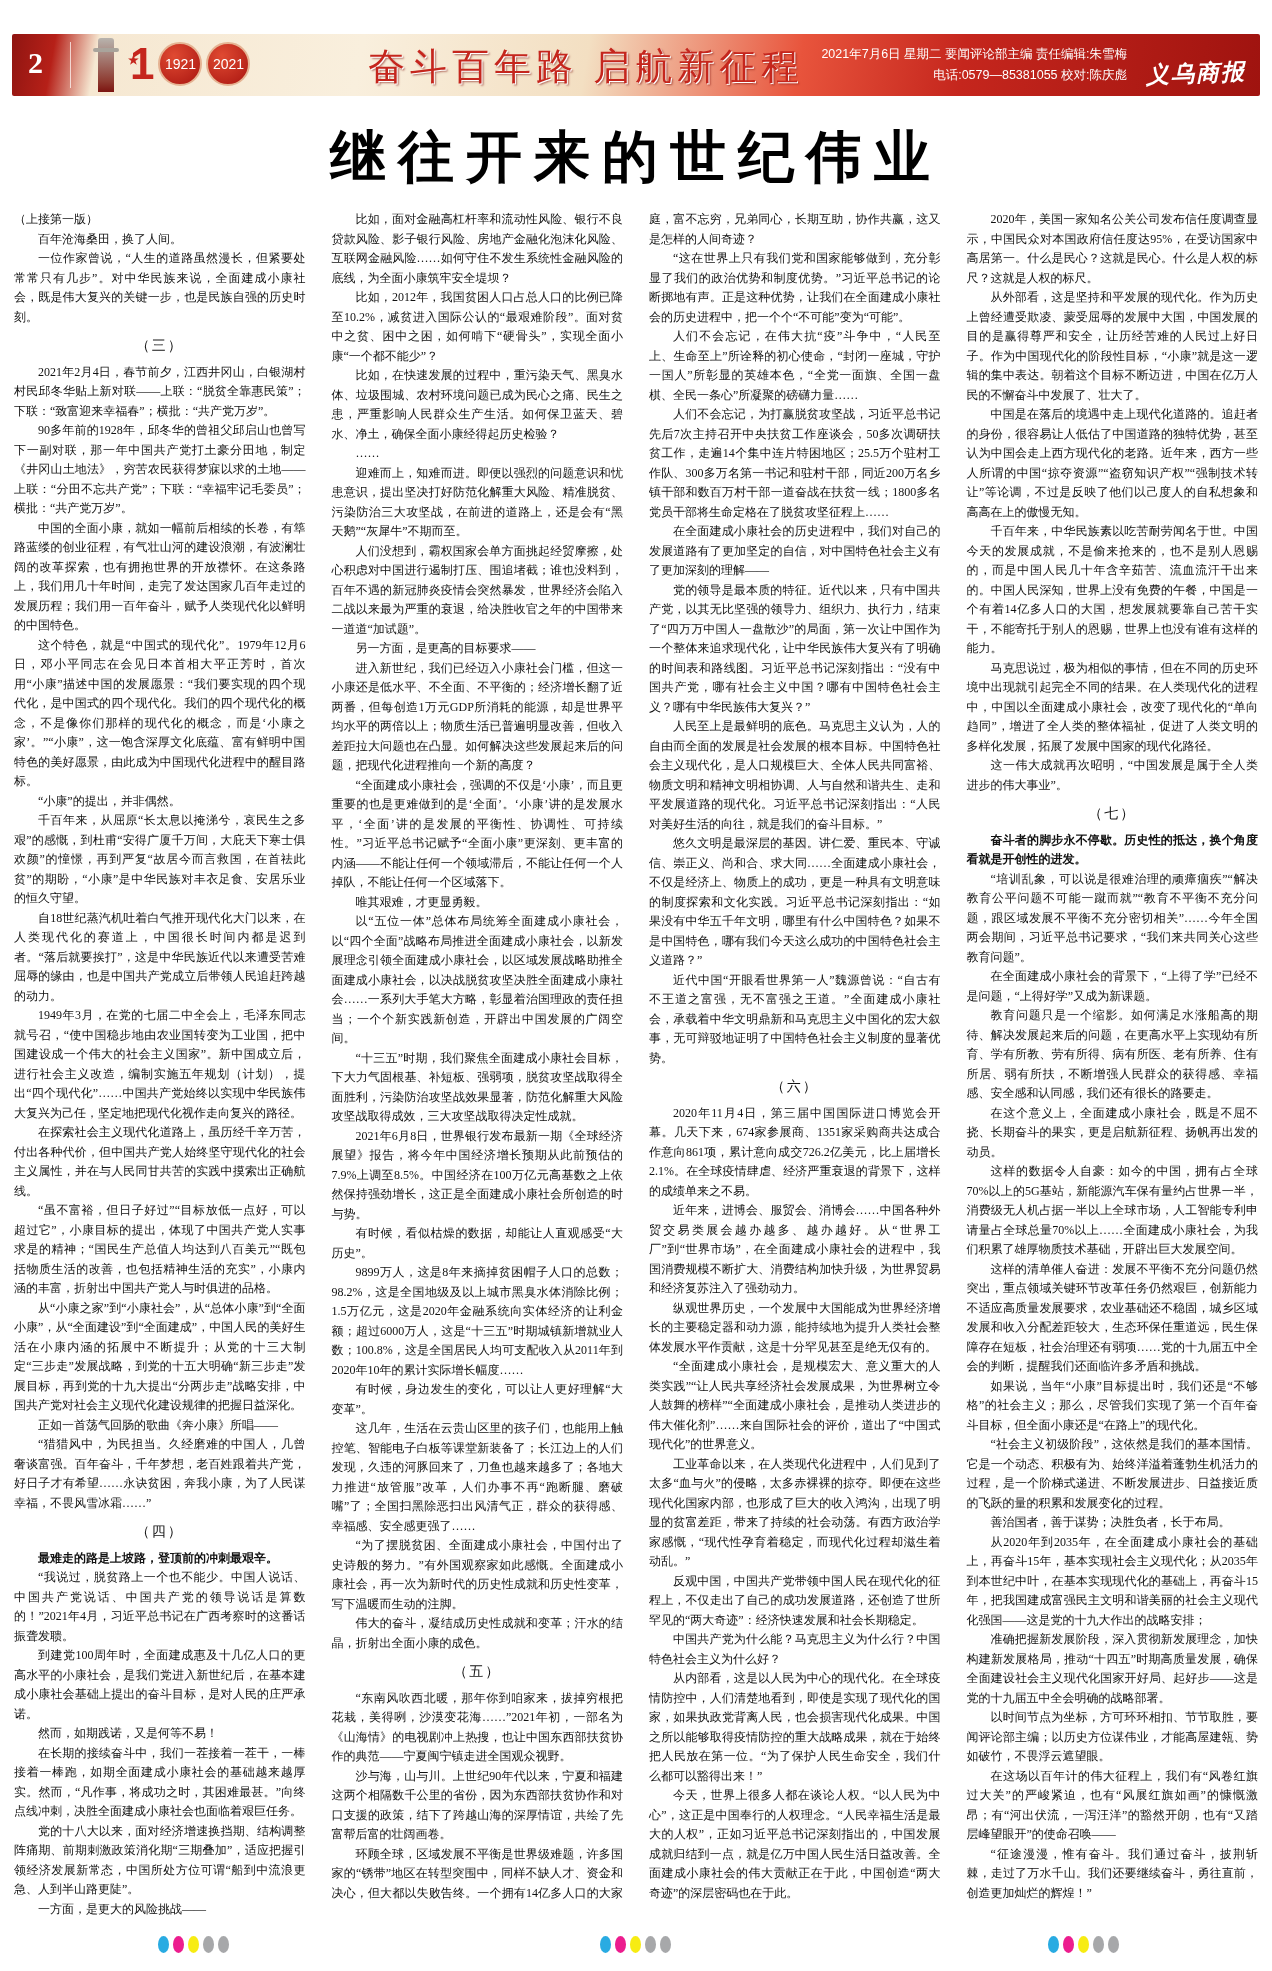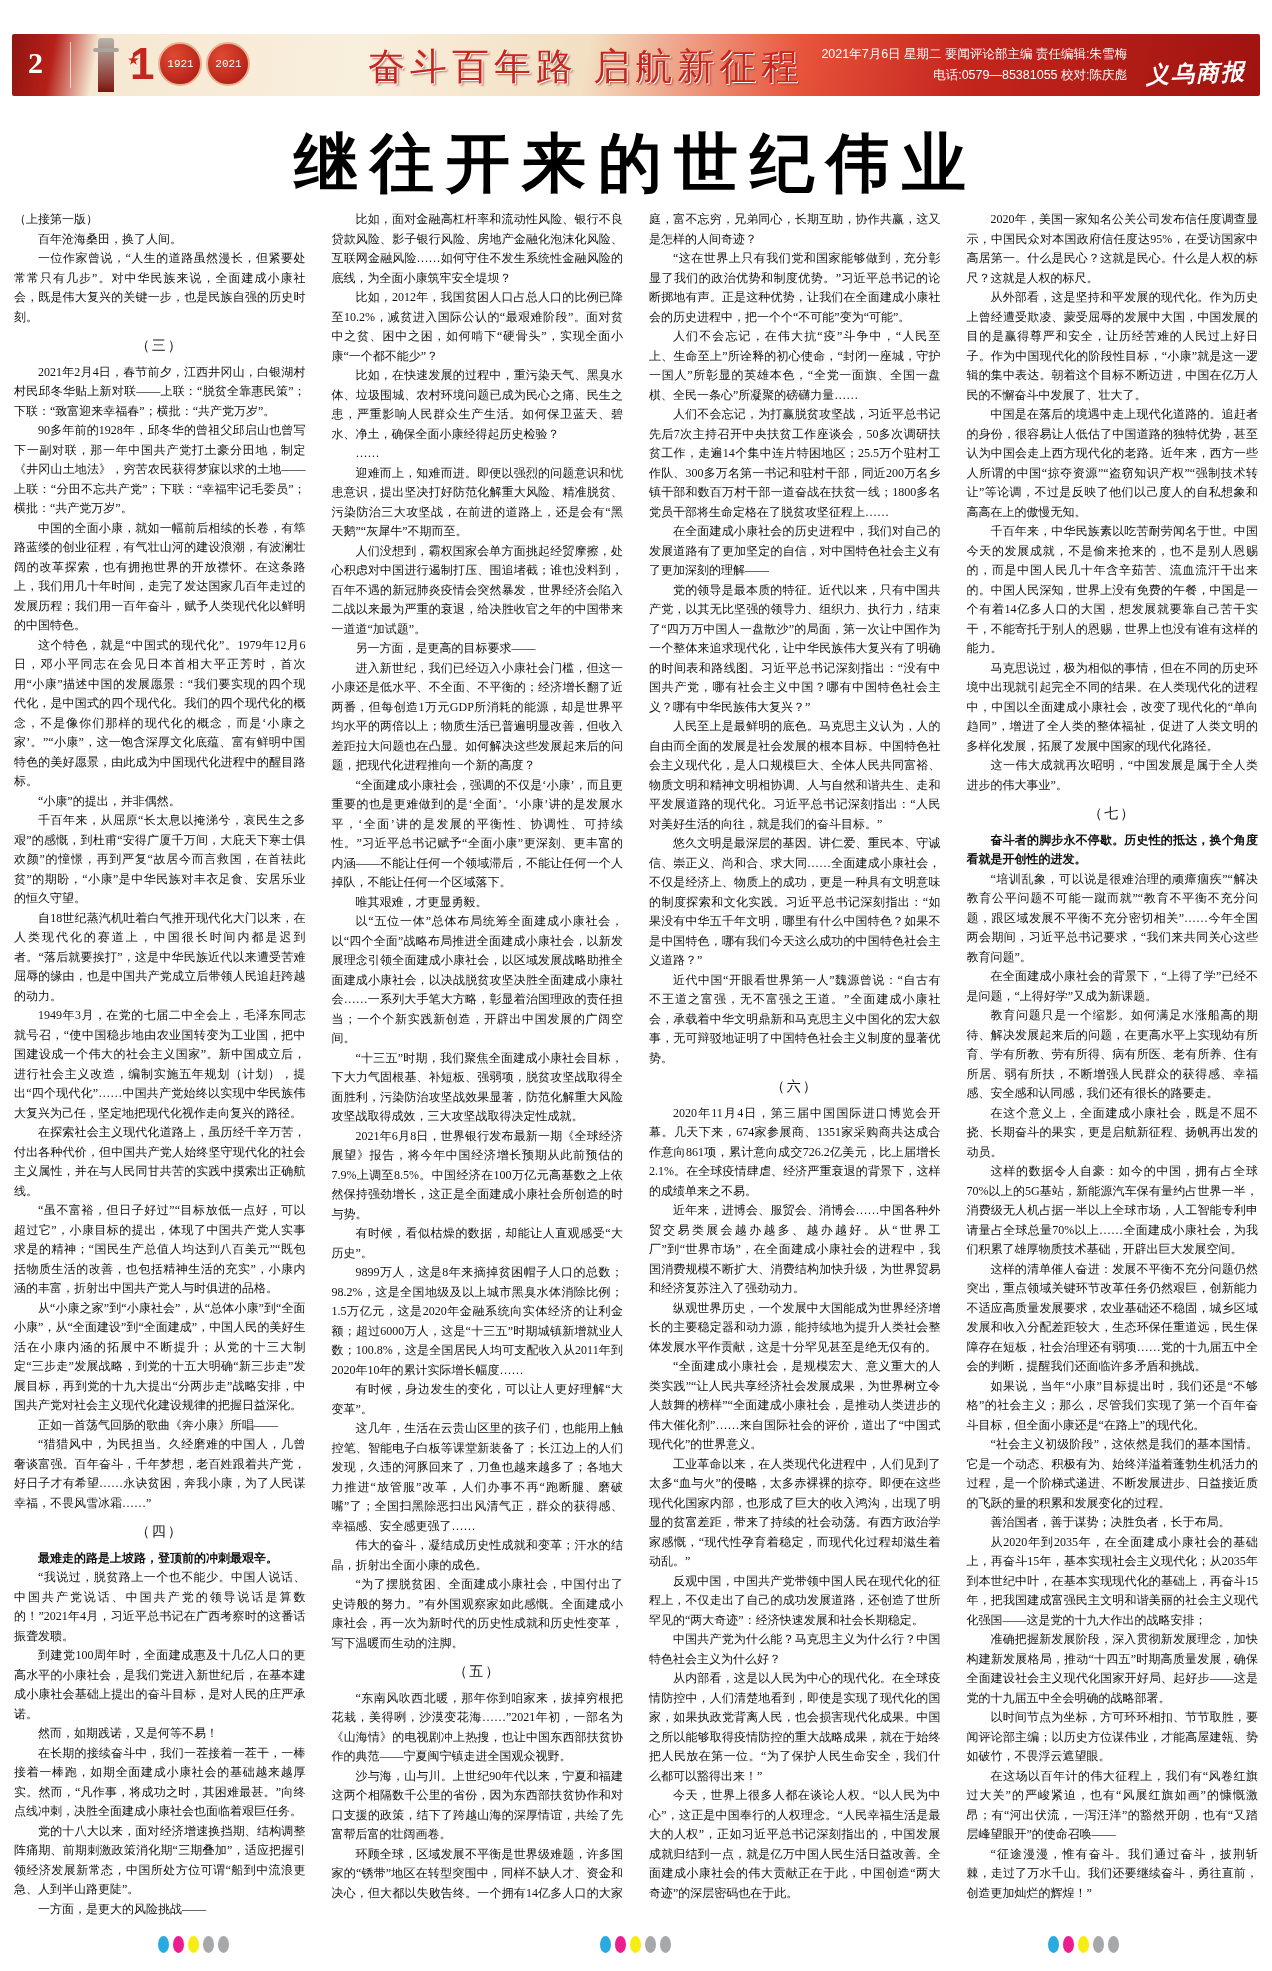--- a/index.html
+++ b/index.html
@@ -12,32 +12,32 @@
   #page-num{position:absolute;left:16px;top:12px;color:#fff;font-size:30px;font-weight:bold;}
   #banner .vline{position:absolute;left:58px;top:8px;width:1px;height:46px;background:rgba(255,255,255,.7);}
   #monument{position:absolute;left:86px;top:4px;width:16px;height:54px;
     background:linear-gradient(180deg,#b8b4ae,#8e3b31 80%,#7c1410);border-radius:3px 3px 0 0;}
   #monument:before{content:"";position:absolute;left:-5px;top:10px;width:26px;height:4px;background:#a9a49c;border-radius:2px;}
   #logo100{position:absolute;left:118px;top:6px;display:flex;align-items:center;}
   #logo100 .one{font-size:44px;line-height:48px;font-weight:900;color:#c5261d;font-family:"Liberation Sans",sans-serif;position:relative;}
   #logo100 .one .star{position:absolute;top:-4px;left:-2px;font-size:12px;color:#c5261d;}
   .year-circle{width:40px;height:40px;border-radius:50%;margin-left:4px;
     background:radial-gradient(circle at 35% 30%,#e04a32,#a91510);
-    color:#fff;font-size:11px;display:flex;align-items:center;justify-content:center;
-    border:2px solid #e5b393;font-family:Liberation Mono, monospace;}
+    color:#fff;font-size:14px;display:flex;align-items:center;justify-content:center;
+    border:2px solid #e5b393;font-family:Liberation Sans, sans-serif;}
   #banner-title{position:absolute;left:356px;top:8px;font-size:37px;font-weight:400;color:#c5261d;
     font-family:"Liberation Sans",sans-serif;letter-spacing:5px;white-space:nowrap;
     text-shadow:1px 1px 0 #fff,2px 2px 2px rgba(120,10,5,.55);}
   #edition{position:absolute;right:133px;top:10px;text-align:right;color:#fff;font-size:12.5px;line-height:21px;
     font-family:"Liberation Sans",sans-serif;white-space:nowrap;}
   #masthead{position:absolute;right:14px;top:24px;color:#fff;font-size:23px;font-weight:bold;font-style:italic;
     font-family:"Liberation Serif",serif;transform:rotate(-2deg);letter-spacing:2px;}
   
   #headline{position:absolute;left:0;top:120px;width:100%;text-align:center;
-    font-family:"Liberation Sans",sans-serif;font-weight:900;font-size:64px;letter-spacing:12px;color:#000;}
+    font-family:"Liberation Sans",sans-serif;font-weight:900;font-size:56px;letter-spacing:12px;color:#000;}
   
   #article{position:absolute;left:14px;top:210px;width:1244px;height:1722px;overflow:hidden;
     column-count:4;column-gap:26px;column-fill:auto;
     font-size:12px;line-height:19.5px;text-align:justify;}
   #article p{margin:0;text-indent:2em;}
   #article p.noindent{text-indent:0;}
   #article p.bold{font-weight:bold;}
   #article h3{margin:9px 0 7px 0;text-align:center;font-size:14px;font-weight:normal;letter-spacing:2px;text-indent:0;}
   
   #marks{position:absolute;left:0;top:1936px;width:100%;height:20px;}
@@ -104,22 +104,22 @@
       <p class="para">进入新世纪，我们已经迈入小康社会门槛，但这一小康还是低水平、不全面、不平衡的；经济增长翻了近两番，但每创造1万元GDP所消耗的能源，却是世界平均水平的两倍以上；物质生活已普遍明显改善，但收入差距拉大问题也在凸显。如何解决这些发展起来后的问题，把现代化进程推向一个新的高度？</p>
       <p class="para">“全面建成小康社会，强调的不仅是‘小康’，而且更重要的也是更难做到的是‘全面’。‘小康’讲的是发展水平，‘全面’讲的是发展的平衡性、协调性、可持续性。”习近平总书记赋予“全面小康”更深刻、更丰富的内涵——不能让任何一个领域滞后，不能让任何一个人掉队，不能让任何一个区域落下。</p>
       <p class="para">唯其艰难，才更显勇毅。</p>
       <p class="para">以“五位一体”总体布局统筹全面建成小康社会，以“四个全面”战略布局推进全面建成小康社会，以新发展理念引领全面建成小康社会，以区域发展战略助推全面建成小康社会，以决战脱贫攻坚决胜全面建成小康社会……一系列大手笔大方略，彰显着治国理政的责任担当；一个个新实践新创造，开辟出中国发展的广阔空间。</p>
       <p class="para">“十三五”时期，我们聚焦全面建成小康社会目标，下大力气固根基、补短板、强弱项，脱贫攻坚战取得全面胜利，污染防治攻坚战效果显著，防范化解重大风险攻坚战取得成效，三大攻坚战取得决定性成就。</p>
       <p class="para">2021年6月8日，世界银行发布最新一期《全球经济展望》报告，将今年中国经济增长预期从此前预估的7.9%上调至8.5%。中国经济在100万亿元高基数之上依然保持强劲增长，这正是全面建成小康社会所创造的时与势。</p>
       <p class="para">有时候，看似枯燥的数据，却能让人直观感受“大历史”。</p>
       <p class="para">9899万人，这是8年来摘掉贫困帽子人口的总数；98.2%，这是全国地级及以上城市黑臭水体消除比例；1.5万亿元，这是2020年金融系统向实体经济的让利金额；超过6000万人，这是“十三五”时期城镇新增就业人数；100.8%，这是全国居民人均可支配收入从2011年到2020年10年的累计实际增长幅度……</p>
       <p class="para">有时候，身边发生的变化，可以让人更好理解“大变革”。</p>
       <p class="para">这几年，生活在云贵山区里的孩子们，也能用上触控笔、智能电子白板等课堂新装备了；长江边上的人们发现，久违的河豚回来了，刀鱼也越来越多了；各地大力推进“放管服”改革，人们办事不再“跑断腿、磨破嘴”了；全国扫黑除恶扫出风清气正，群众的获得感、幸福感、安全感更强了……</p>
+      <p class="para">“为了摆脱贫困、全面建成小康社会，中国付出了史诗般的努力。”有外国观察家如此感慨。全面建成小康社会，再一次为新时代的历史性成就和历史性变革，写下温暖而生动的注脚。</p>
       <p class="para">伟大的奋斗，凝结成历史性成就和变革；汗水的结晶，折射出全面小康的成色。</p>
-      <p class="para">“为了摆脱贫困、全面建成小康社会，中国付出了史诗般的努力。”有外国观察家如此感慨。全面建成小康社会，再一次为新时代的历史性成就和历史性变革，写下温暖而生动的注脚。</p>
       <h3>（五）</h3>
       <p class="para">“东南风吹西北暖，那年你到咱家来，拔掉穷根把花栽，美得咧，沙漠变花海……”2021年初，一部名为《山海情》的电视剧冲上热搜，也让中国东西部扶贫协作的典范——宁夏闽宁镇走进全国观众视野。</p>
       <p class="para">沙与海，山与川。上世纪90年代以来，宁夏和福建这两个相隔数千公里的省份，因为东西部扶贫协作和对口支援的政策，结下了跨越山海的深厚情谊，共绘了先富帮后富的壮阔画卷。</p>
       <p class="para">环顾全球，区域发展不平衡是世界级难题，许多国家的“锈带”地区在转型突围中，同样不缺人才、资金和决心，但大都以失败告终。一个拥有14亿多人口的大家庭，富不忘穷，兄弟同心，长期互助，协作共赢，这又是怎样的人间奇迹？</p>
       <p class="para">“这在世界上只有我们党和国家能够做到，充分彰显了我们的政治优势和制度优势。”习近平总书记的论断掷地有声。正是这种优势，让我们在全面建成小康社会的历史进程中，把一个个“不可能”变为“可能”。</p>
       <p class="para">人们不会忘记，在伟大抗“疫”斗争中，“人民至上、生命至上”所诠释的初心使命，“封闭一座城，守护一国人”所彰显的英雄本色，“全党一面旗、全国一盘棋、全民一条心”所凝聚的磅礴力量……</p>
       <p class="para">人们不会忘记，为打赢脱贫攻坚战，习近平总书记先后7次主持召开中央扶贫工作座谈会，50多次调研扶贫工作，走遍14个集中连片特困地区；25.5万个驻村工作队、300多万名第一书记和驻村干部，同近200万名乡镇干部和数百万村干部一道奋战在扶贫一线；1800多名党员干部将生命定格在了脱贫攻坚征程上……</p>
       <p class="para">在全面建成小康社会的历史进程中，我们对自己的发展道路有了更加坚定的自信，对中国特色社会主义有了更加深刻的理解——</p>
       <p class="para">党的领导是最本质的特征。近代以来，只有中国共产党，以其无比坚强的领导力、组织力、执行力，结束了“四万万中国人一盘散沙”的局面，第一次让中国作为一个整体来追求现代化，让中华民族伟大复兴有了明确的时间表和路线图。习近平总书记深刻指出：“没有中国共产党，哪有社会主义中国？哪有中国特色社会主义？哪有中华民族伟大复兴？”</p>
       <p class="para">人民至上是最鲜明的底色。马克思主义认为，人的自由而全面的发展是社会发展的根本目标。中国特色社会主义现代化，是人口规模巨大、全体人民共同富裕、物质文明和精神文明相协调、人与自然和谐共生、走和平发展道路的现代化。习近平总书记深刻指出：“人民对美好生活的向往，就是我们的奋斗目标。”</p>

